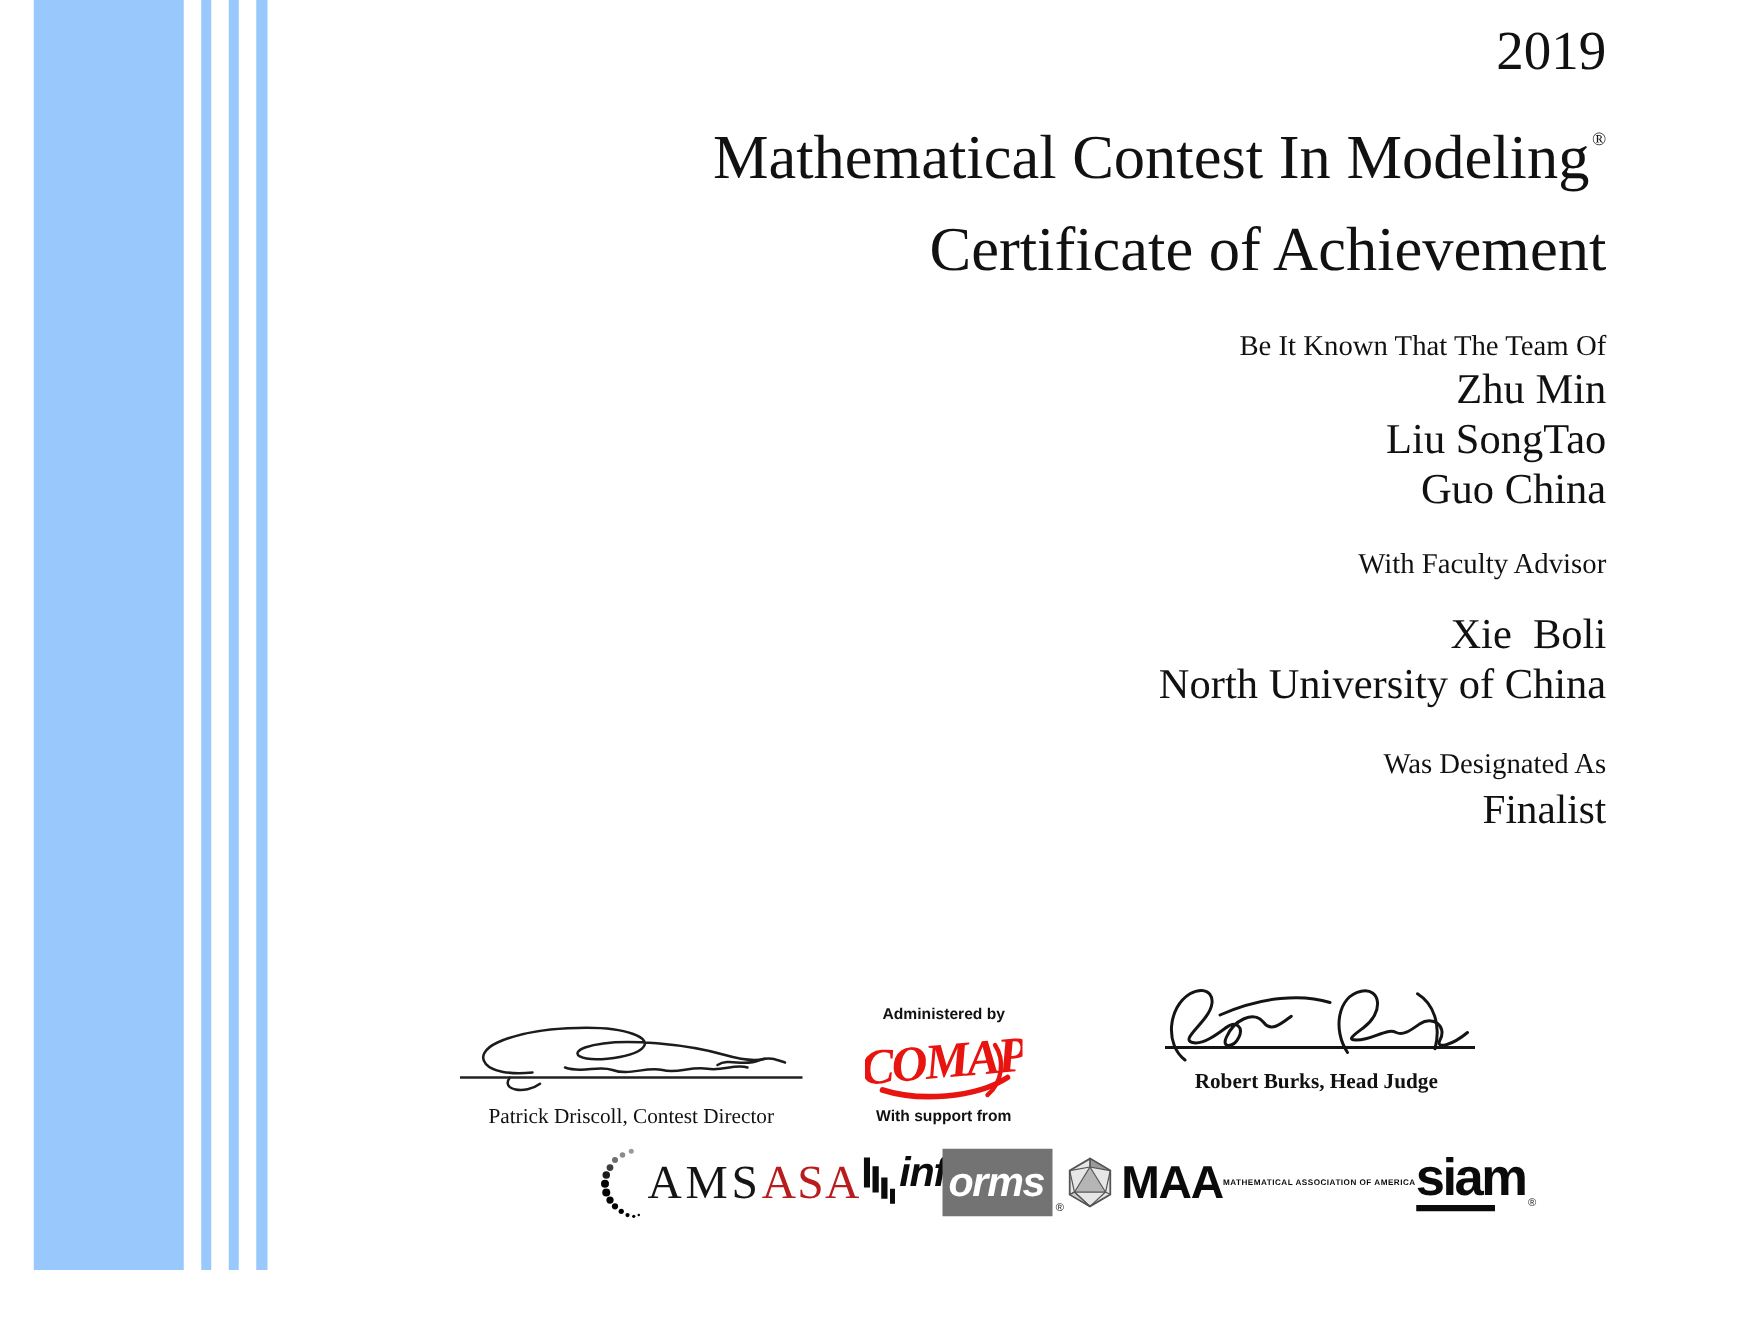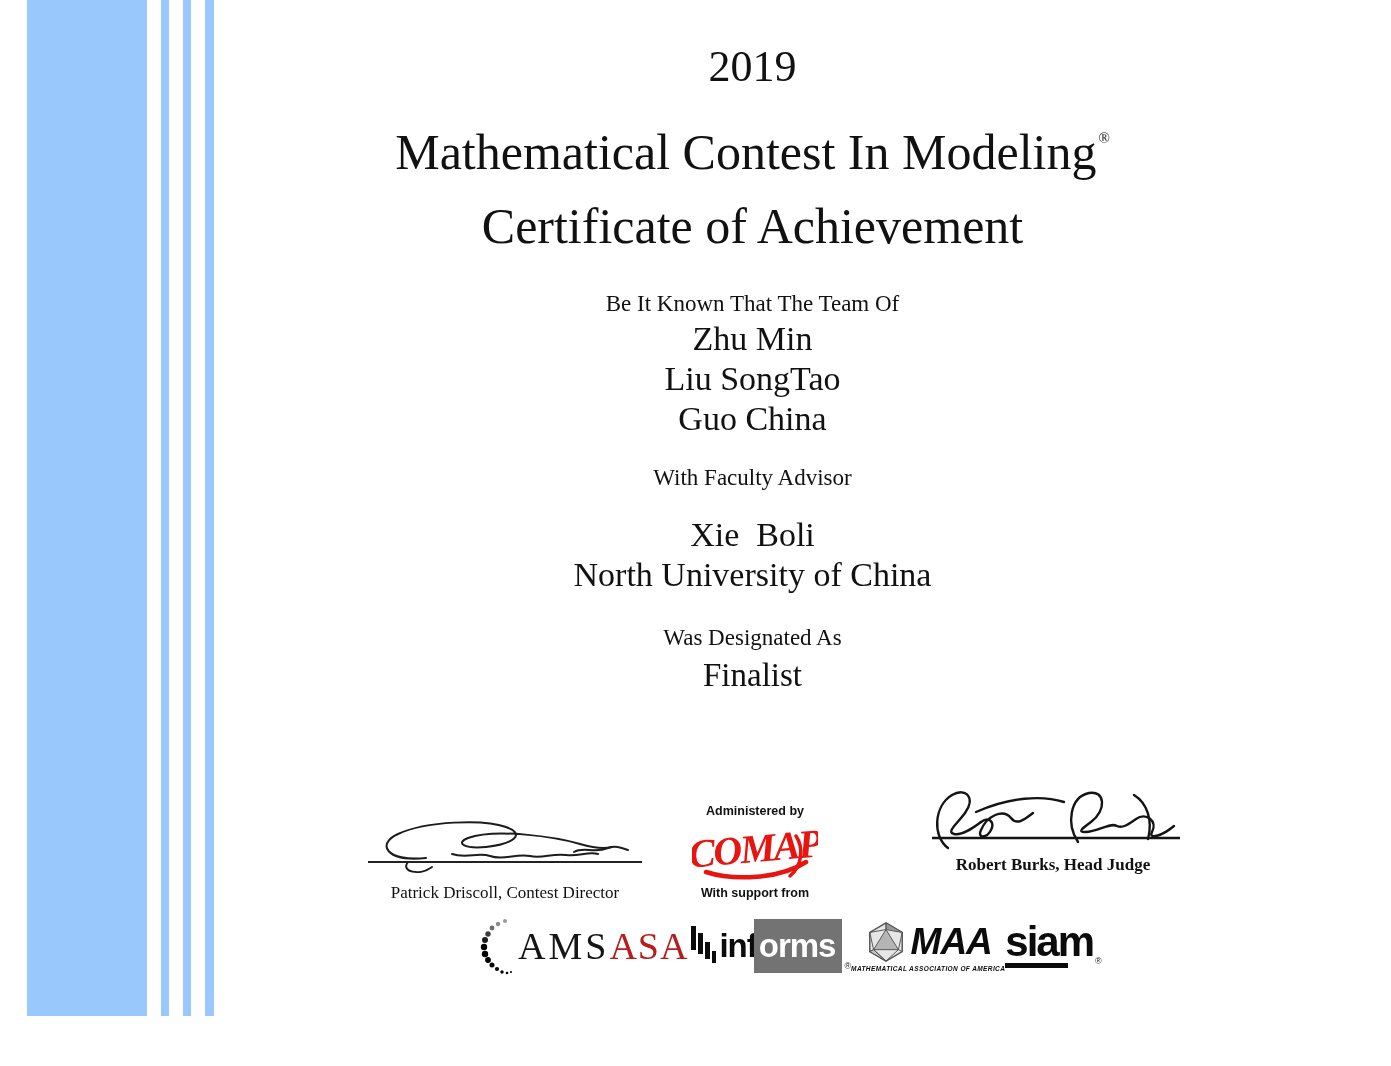--- a/index.html
+++ b/index.html
@@ -19,22 +19,22 @@
   .stripe-big { left: 27px;  width: 120px; }
   .stripe-a   { left: 161px; width: 8px;  }
   .stripe-b   { left: 183px; width: 8px;  }
   .stripe-c   { left: 205px; width: 9px;  }
 
   
   .content {
     position: absolute;
     left: 220px; top: 0;
     width: 1065px;
-    text-align: center;
-    padding-top: 40px;
+    text-align: right;
+    padding-top: 14px;
   }
   .year        { font-size: 44px; line-height: 53px; }
   .title       { font-size: 50px; line-height: 62px; margin-top: 14px; }
   .title sup   { font-size: 15px; vertical-align: 26px; margin-left: 2px; }
   .subtitle    { font-size: 50px; line-height: 62px; margin-top: 12px; }
   .small-label { font-size: 23px; line-height: 30px; }
   .team-intro      { margin-top: 32px; }
   .member          { font-size: 34px; line-height: 40px; }
   .advisor-intro   { margin-top: 24px; }
   .advisor-name    { font-size: 34px; line-height: 40px; margin-top: 22px; white-space: pre; }
@@ -67,32 +67,32 @@
   }
   .sponsor { display: flex; align-items: center; }
   .ams-text {
     font-family: "Liberation Serif", serif;
     font-size: 38px; letter-spacing: 3px; color: #151515; margin-left: 2px;
   }
   .asa-text {
     font-family: "Liberation Serif", serif;
     font-size: 38px; letter-spacing: 1px; color: #b91c1c; margin-right: 3px;
   }
-  .informs { align-items: center; }
+  .informs { align-items: flex-start; font-style: italic; }
   .informs-prefix {
     font-weight: bold; font-size: 33px; letter-spacing: -1px; color: #0b0b0b;
     margin-right: -3px;
   }
   .informs-box {
     background: #737373; height: 54px; padding: 0 7px 0 5px;
     display: flex; align-items: center;
   }
   .informs-suffix { font-weight: bold; font-size: 33px; letter-spacing: -1px; color: #ffffff; }
   .reg-mark { font-size: 9px; align-self: flex-end; margin: 0 0 2px 2px; color: #222; }
-  .maa { flex-direction: column; align-items: center; font-style: italic; }
+  .maa { flex-direction: row; align-items: center; }
   .maa-top { display: flex; align-items: center; }
   .maa-text { font-weight: bold; font-size: 37px; letter-spacing: -1px; color: #0b0b0b; margin-left: 4px; }
   .maa-caption { font-size: 6.5px; font-weight: bold; letter-spacing: 0.4px; color: #0b0b0b; margin-top: 1px; white-space: nowrap; }
   .siam-wrap { display: inline-block; text-align: left; }
   .siam-text {
     font-weight: bold; font-size: 42px; line-height: 36px; letter-spacing: -2px; color: #0b0b0b;
     font-family: "Liberation Sans", sans-serif;
   }
   .siam-underline { width: 72%; height: 5px; background: #0b0b0b; margin-top: 3px; }
 </style>

